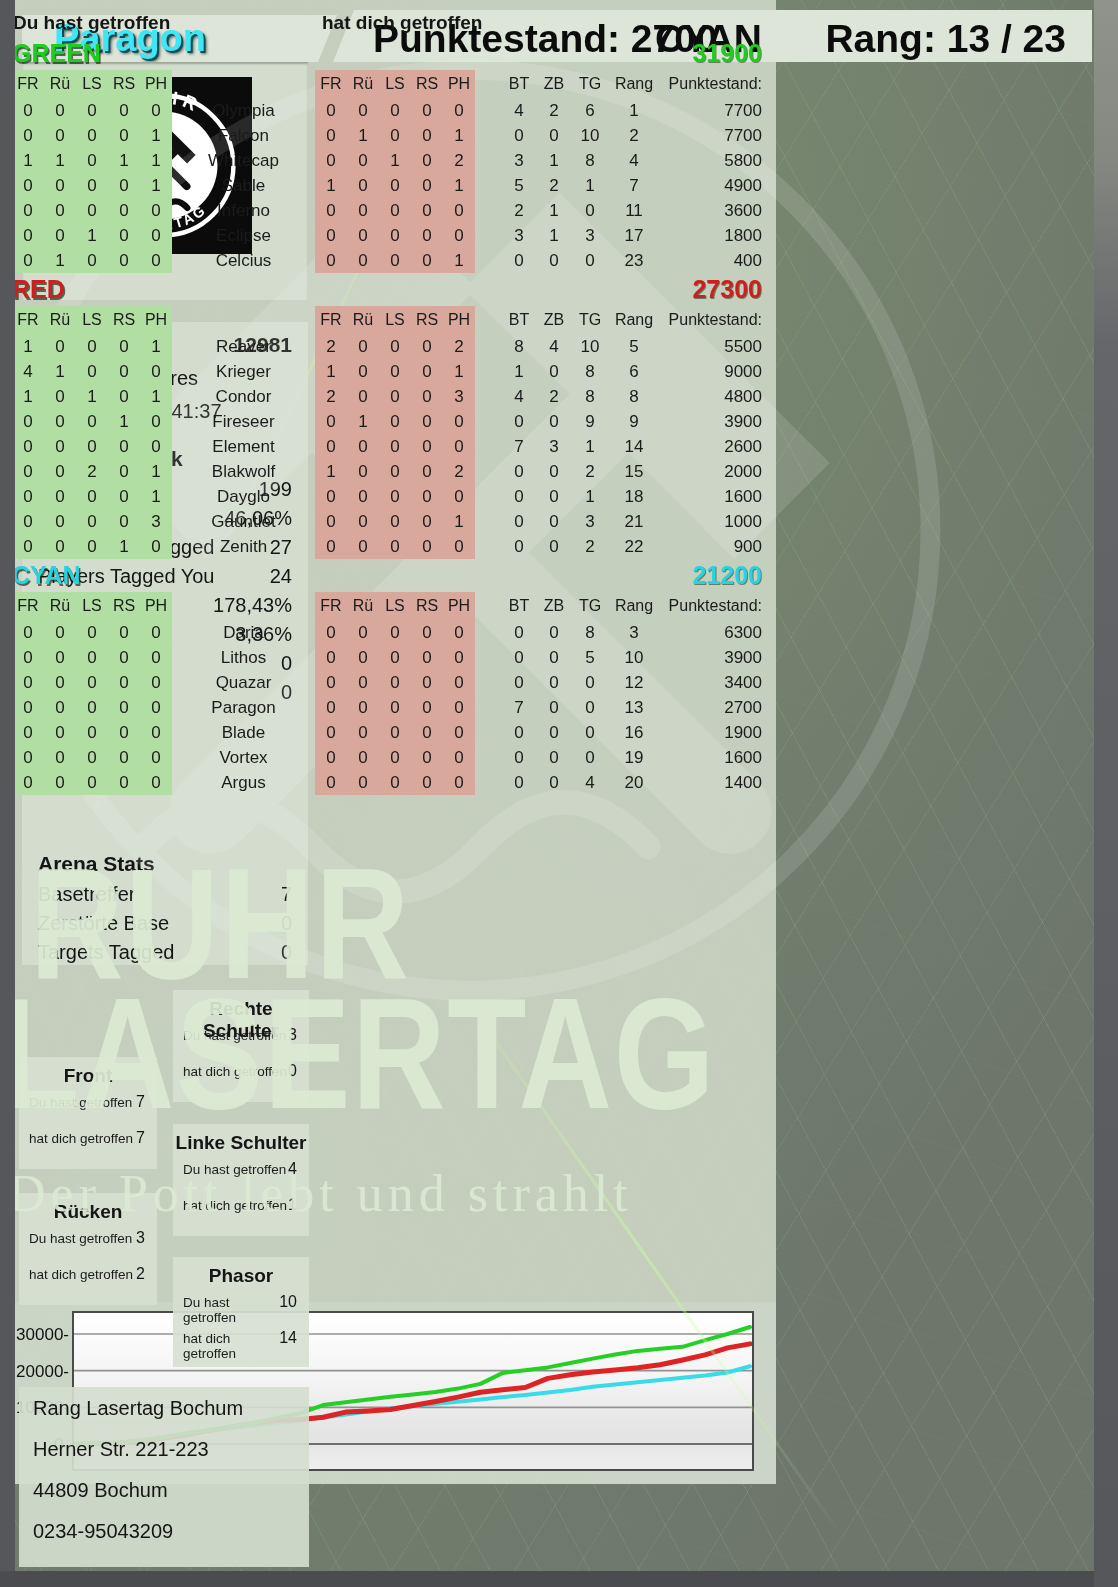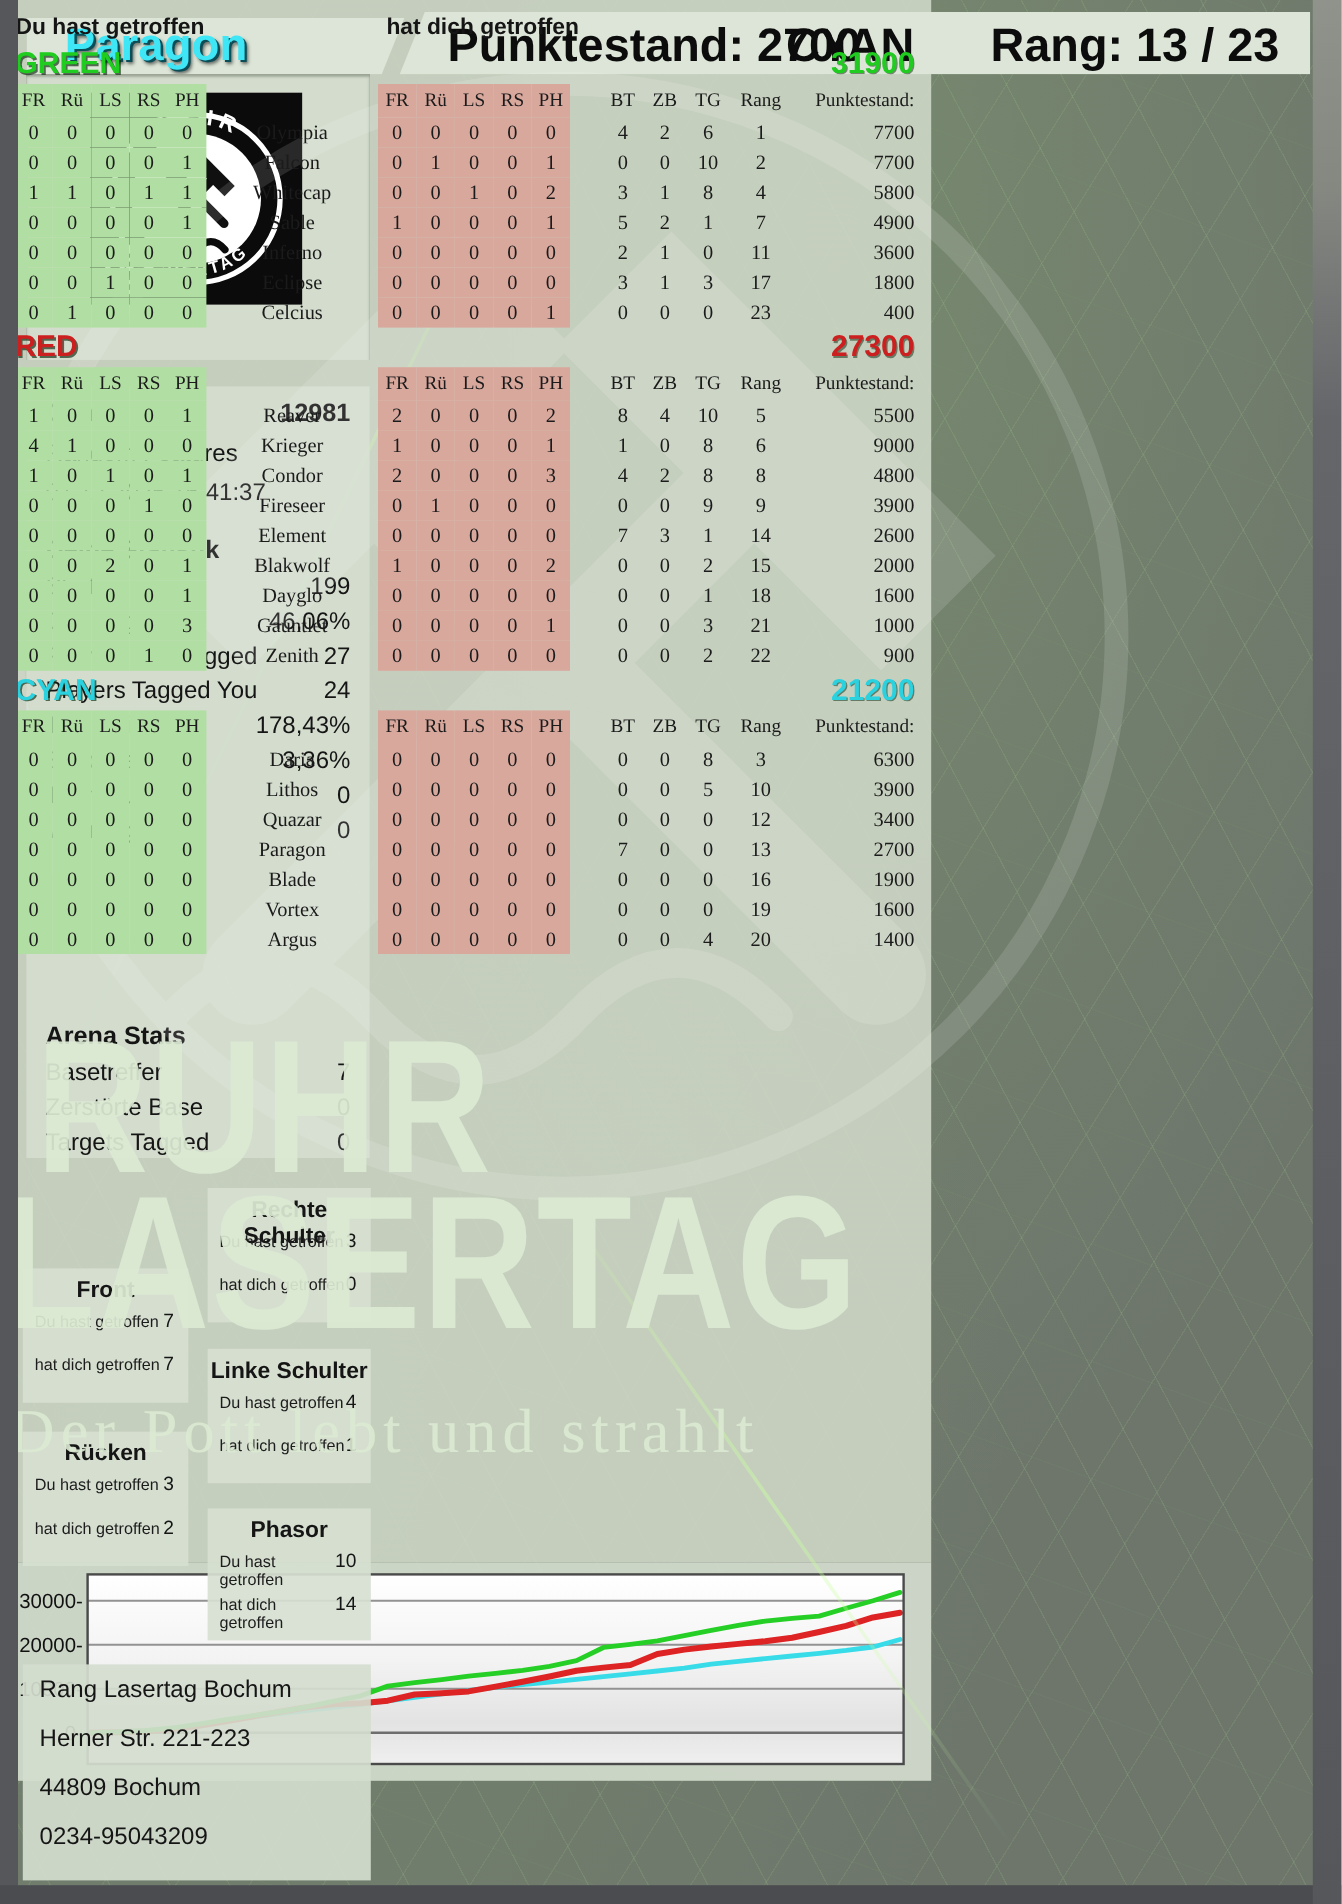--- a/index.html
+++ b/index.html
@@ -56,21 +56,21 @@
   #watermark{position:absolute;left:0;top:832px;width:776px;height:470px;overflow:hidden;pointer-events:none;color:#dcead3;}
   .wm-big{position:absolute;font-weight:bold;font-size:158px;letter-spacing:2px;transform:scaleX(.82);transform-origin:left;line-height:1;opacity:.92;}
   #wm1{left:30px;top:12px;} #wm2{left:0px;top:142px;}
   #wm-slogan{position:absolute;left:8px;top:332px;font-family:"Liberation Serif",serif;font-size:52px;letter-spacing:5px;opacity:.9;white-space:nowrap;}
   .col-head{position:absolute;top:12px;font-weight:bold;font-size:19px;}
   #ch-you{left:13px;} #ch-them{left:322px;}
   #sections{position:absolute;left:12px;top:37px;width:752px;}
   .sec-head{display:flex;justify-content:space-between;align-items:center;height:33px;font-weight:bold;font-size:25px;padding-right:2px;}
   .team-name{text-shadow:1.5px 1.5px 0 rgba(10,40,10,.65);}
   .team-total{text-shadow:1px 1px 0 rgba(10,40,10,.5);}
-  .trow{display:grid;grid-template-columns:repeat(5,32px) 143px repeat(5,32px) 26px 36px 34px 38px 50px 1fr;font-family:Liberation Serif, serif;}
+  .trow{display:grid;grid-template-columns:repeat(5,32px) 143px repeat(5,32px) 26px 36px 34px 38px 50px 1fr;}
   .tc{text-align:center;font-size:17px;line-height:25px;height:25px;color:#1b1b1b;}
   .thead .tc{font-size:16px;line-height:28px;height:28px;}
   .tc.score{text-align:right;padding-right:2px;}
   .tc.g{background:#b1dfa3;}
   .tc.r{background:#d9a89d;}
   
   #address-panel{left:19px;top:1387px;width:290px;height:180px;font-size:20px;}
   .addr-line{position:absolute;left:14px;}
   #chart-panel{left:322px;top:1385px;width:776px;height:182px;background:rgba(210,219,204,.93);}
   svg text{font-family:"Liberation Sans",sans-serif;}

